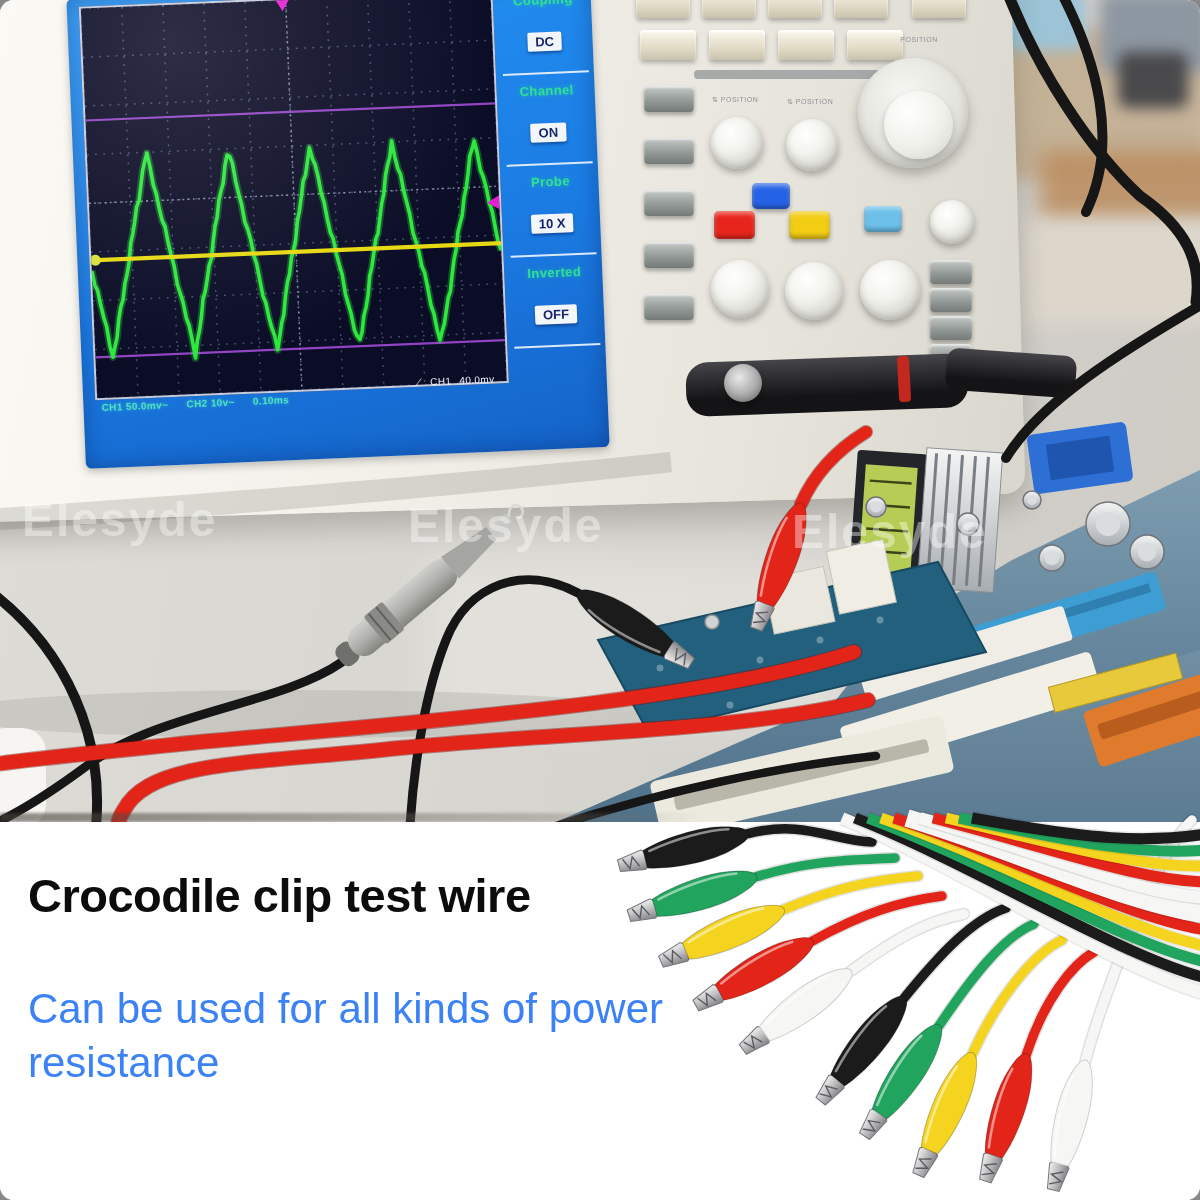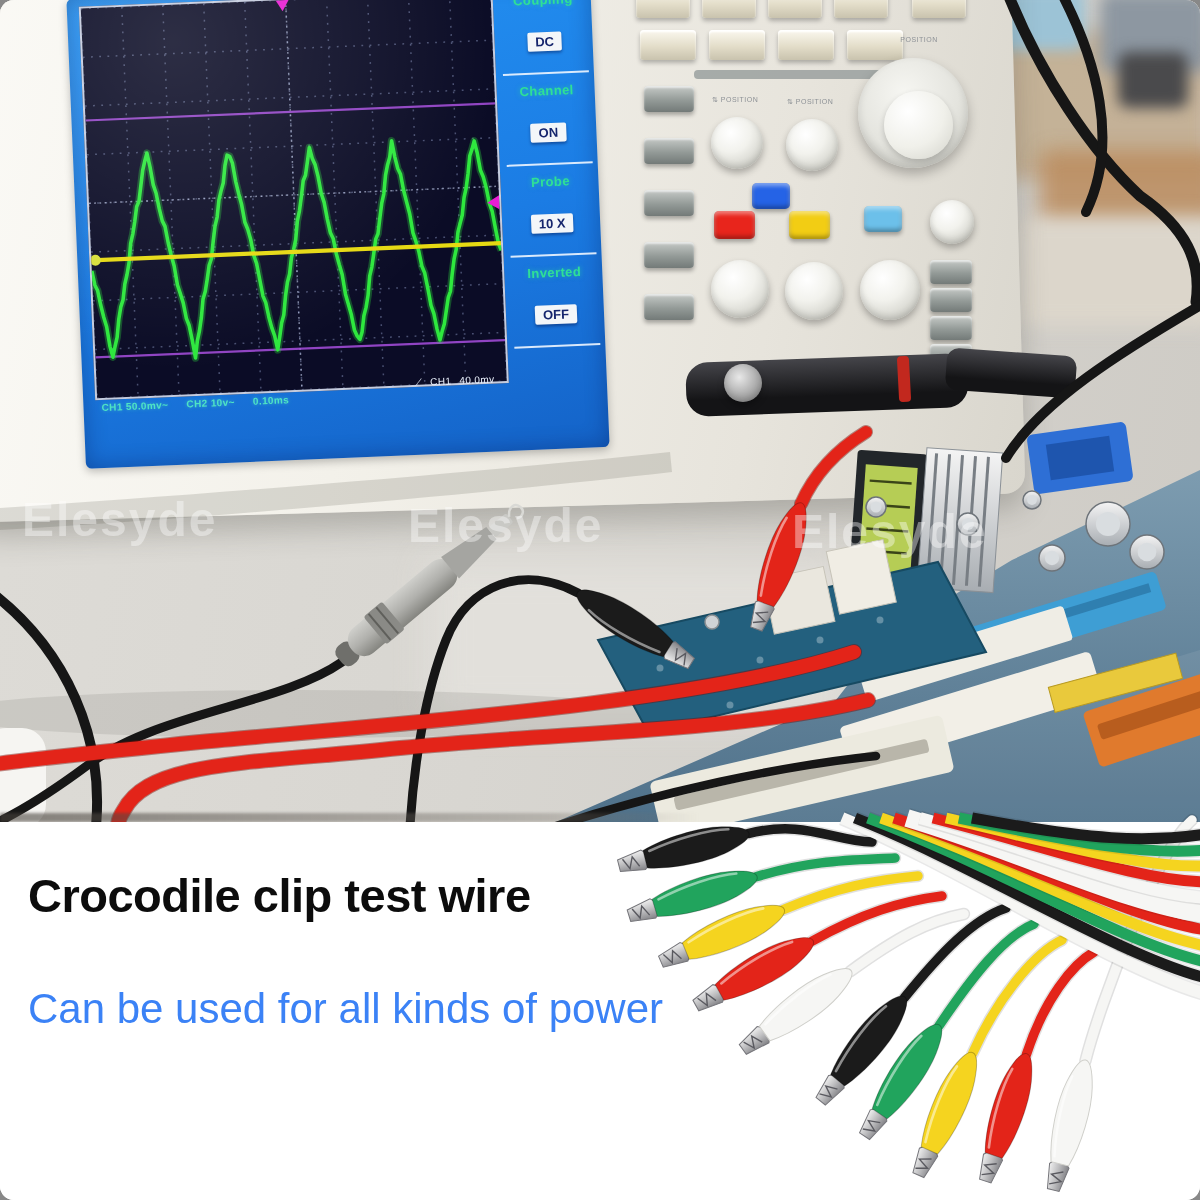--- a/index.html
+++ b/index.html
@@ -321,20 +321,21 @@
     <div class="watermark" style="left:408px;top:498px">Elesyde</div>
     <div class="watermark" style="left:792px;top:504px">Elesyde</div>
 
     <div class="edge-strip"></div>
   </div>
 
   <div class="caption">
     <div class="cap-title">Crocodile clip test wire</div>
     <div class="cap-body">
       <div>Can be used for all kinds of power</div>
+      <div>resistance</div>
     </div>
   </div>
 
   <svg id="fan-svg" viewBox="0 0 1200 1200">
       <path d="M872,842 C832.3262807427147,840.9898959187574 804.2967794449913,819.5509960448638 748.0196273209835,833.5824659896446" fill="none" stroke="rgba(0,0,0,0.12)" stroke-width="12.5" stroke-linecap="round"></path>
       <path d="M872,842 C832.3262807427147,840.9898959187574 804.2967794449913,819.5509960448638 748.0196273209835,833.5824659896446" fill="none" stroke="#1b1b1b" stroke-width="9.5" stroke-linecap="round"></path>
       <path d="M895,858 C850.5663479356949,860.2586629880584 811.6105131449027,859.8646326932345 756.1448372990467,876.8221915671533" fill="none" stroke="rgba(0,0,0,0.12)" stroke-width="12.5" stroke-linecap="round"></path>
       <path d="M895,858 C850.5663479356949,860.2586629880584 811.6105131449027,859.8646326932345 756.1448372990467,876.8221915671533" fill="none" stroke="#21a45d" stroke-width="9.5" stroke-linecap="round"></path>
       <path d="M918,876 C874.9112481160406,880.0370434538925 836.7369318628686,886.9796233300594 783.3476503626271,909.6420287824374" fill="none" stroke="rgba(0,0,0,0.12)" stroke-width="12.5" stroke-linecap="round"></path>
       <path d="M918,876 C874.9112481160406,880.0370434538925 836.7369318628686,886.9796233300594 783.3476503626271,909.6420287824374" fill="none" stroke="#f5d41f" stroke-width="9.5" stroke-linecap="round"></path>

